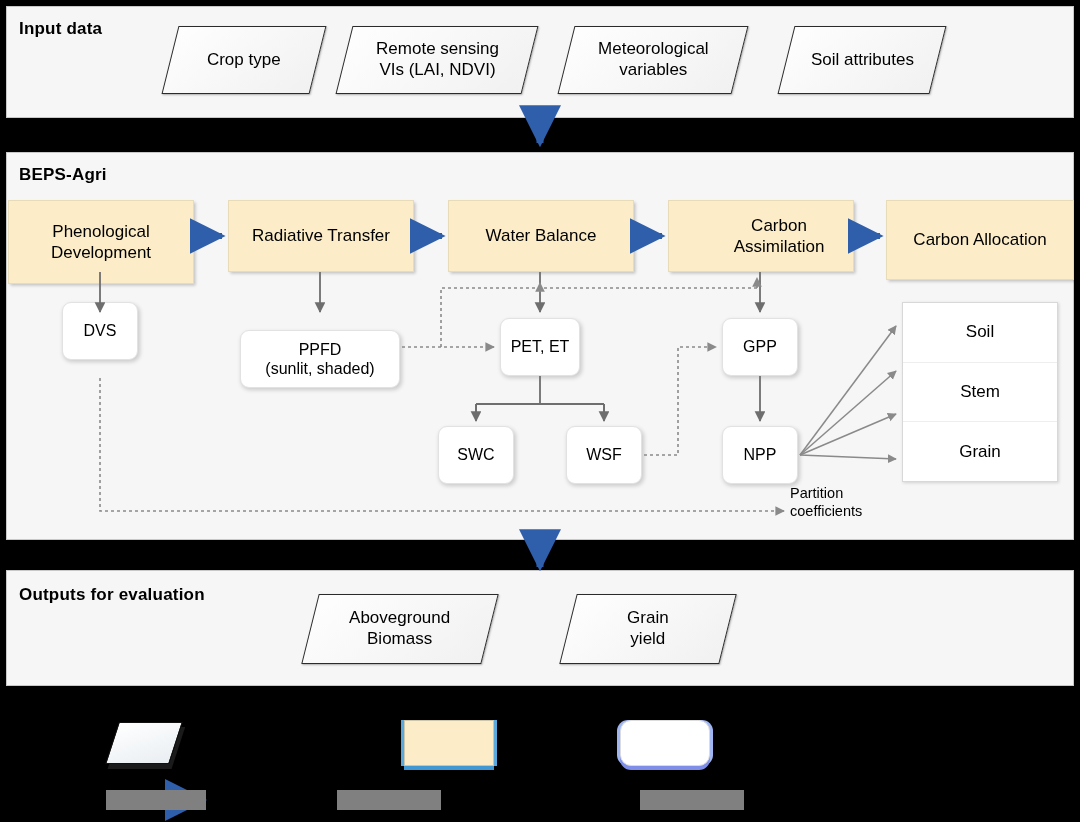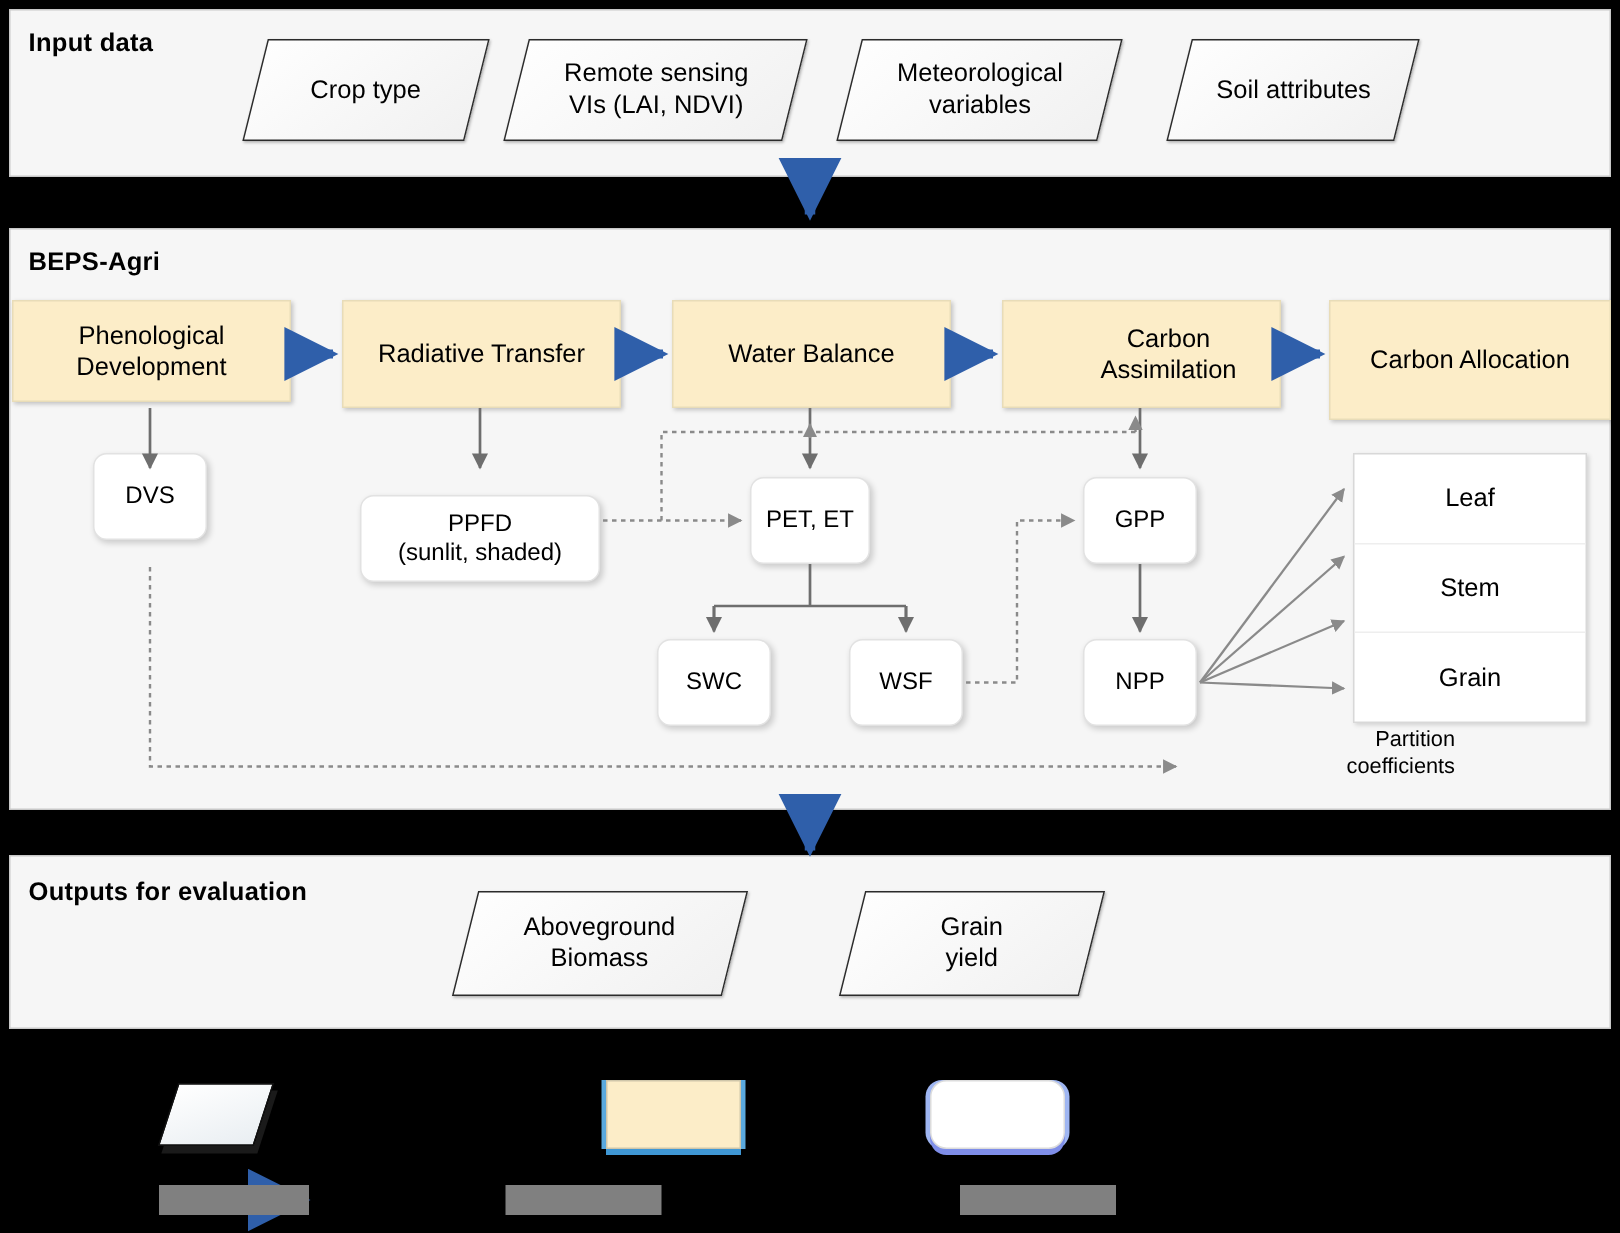--- a/index.html
+++ b/index.html
@@ -39,21 +39,21 @@
          box-sizing:border-box;box-shadow:1.5px 2px 4px rgba(0,0,0,.18);}
 
   
   #partition-table{position:absolute;left:902px;top:302px;width:156px;height:180px;
         background:#fff;border:1px solid #d8d8d8;box-sizing:border-box;
         display:flex;flex-direction:column;box-shadow:1px 1px 3px rgba(0,0,0,.15);}
   #partition-table .prow{flex:1;display:flex;align-items:center;justify-content:center;
         font-size:17px;border-bottom:1px solid #eeeeee;}
   #partition-table .prow:last-child{border-bottom:none;}
 
-  .caption{position:absolute;font-size:14.5px;text-align:right;line-height:1.25;}
+  .caption{position:absolute;font-size:14.5px;text-align:left;line-height:1.25;}
 
   svg.ov{position:absolute;left:0;top:0;width:1080px;height:822px;
          pointer-events:none;overflow:visible;}
 
   
   #legend{position:absolute;left:0;top:690px;width:1080px;height:132px;background:#000;}
   .lg-shape{position:absolute;}
   .lg-para{width:62px;height:40px;transform:skewX(-18deg);
            background:linear-gradient(160deg,#ffffff 0%,#e9eef2 100%);
            border:1px solid #111;box-shadow:4px 5px 0 rgba(255,255,255,.10);}
@@ -91,21 +91,21 @@
 </div>
 
 <div class="para" style="left:786px;top:26px;width:152px;height:68px;">
   <span>Soil attributes</span>
 </div>
 
 <div class="panel" id="panel-model">
   <div class="panel-title" id="title-model">BEPS-Agri</div>
 </div>
 
-<div class="proc" style="left:8px;top:200px;width:186px;height:68px;">
+<div class="proc" style="left:8px;top:200px;width:186px;height:84px;">
   <span>
     <span>Phenological</span><br>
     <span>Development</span>
   </span>
 </div>
 
 <div class="proc" style="left:228px;top:200px;width:186px;height:72px;">
   <span>Radiative Transfer</span>
 </div>
 
@@ -150,21 +150,21 @@
 <div class="state" style="left:566px;top:426px;width:76px;height:58px;">
   <span>WSF</span>
 </div>
 
 <div class="state" style="left:722px;top:426px;width:76px;height:58px;">
   <span>NPP</span>
 </div>
 
 <div id="partition-table">
   <div class="prow">
-    <span>Leaf</span>
+    <span>Soil</span>
   </div>
   <div class="prow">
     <span>Stem</span>
   </div>
   <div class="prow">
     <span>Grain</span>
   </div>
 </div>
 
 <div class="caption" style="left:790px;top:484px;width:180px;">

